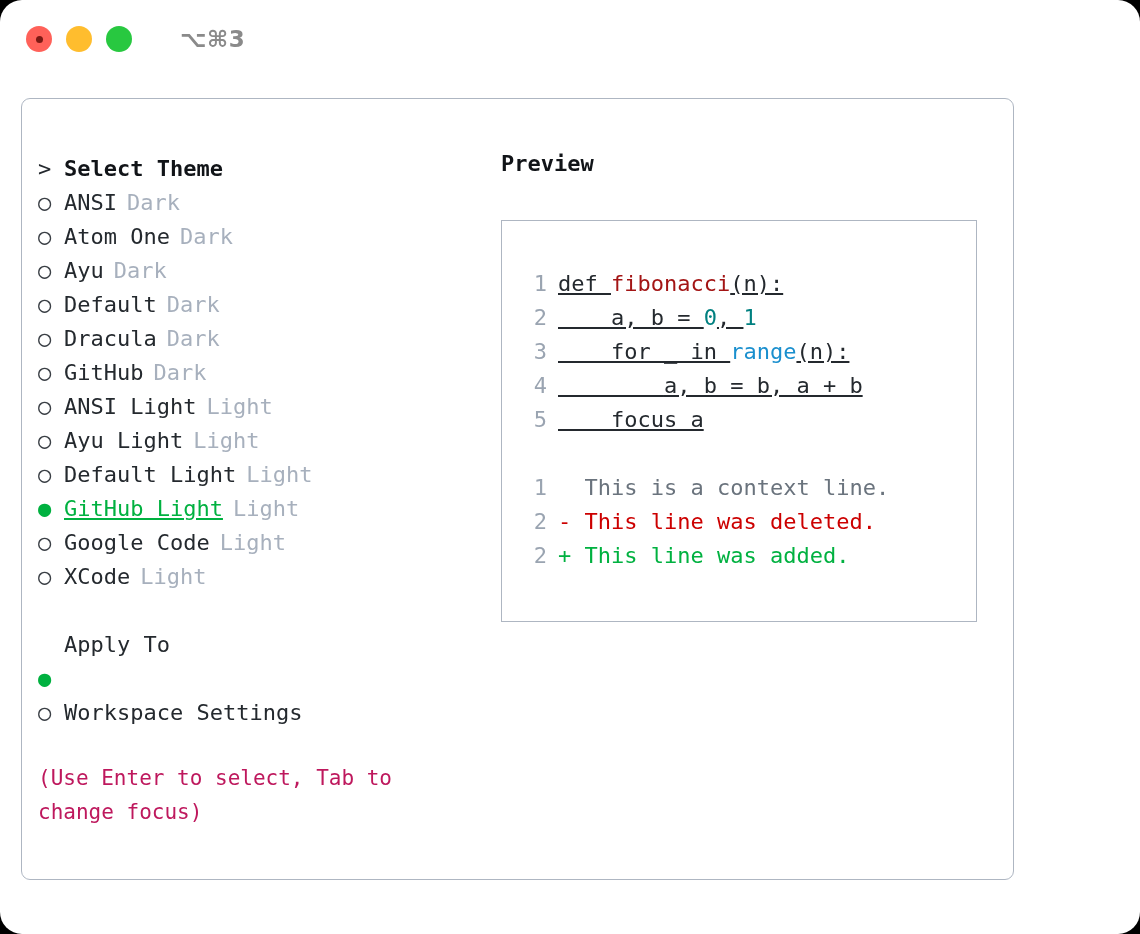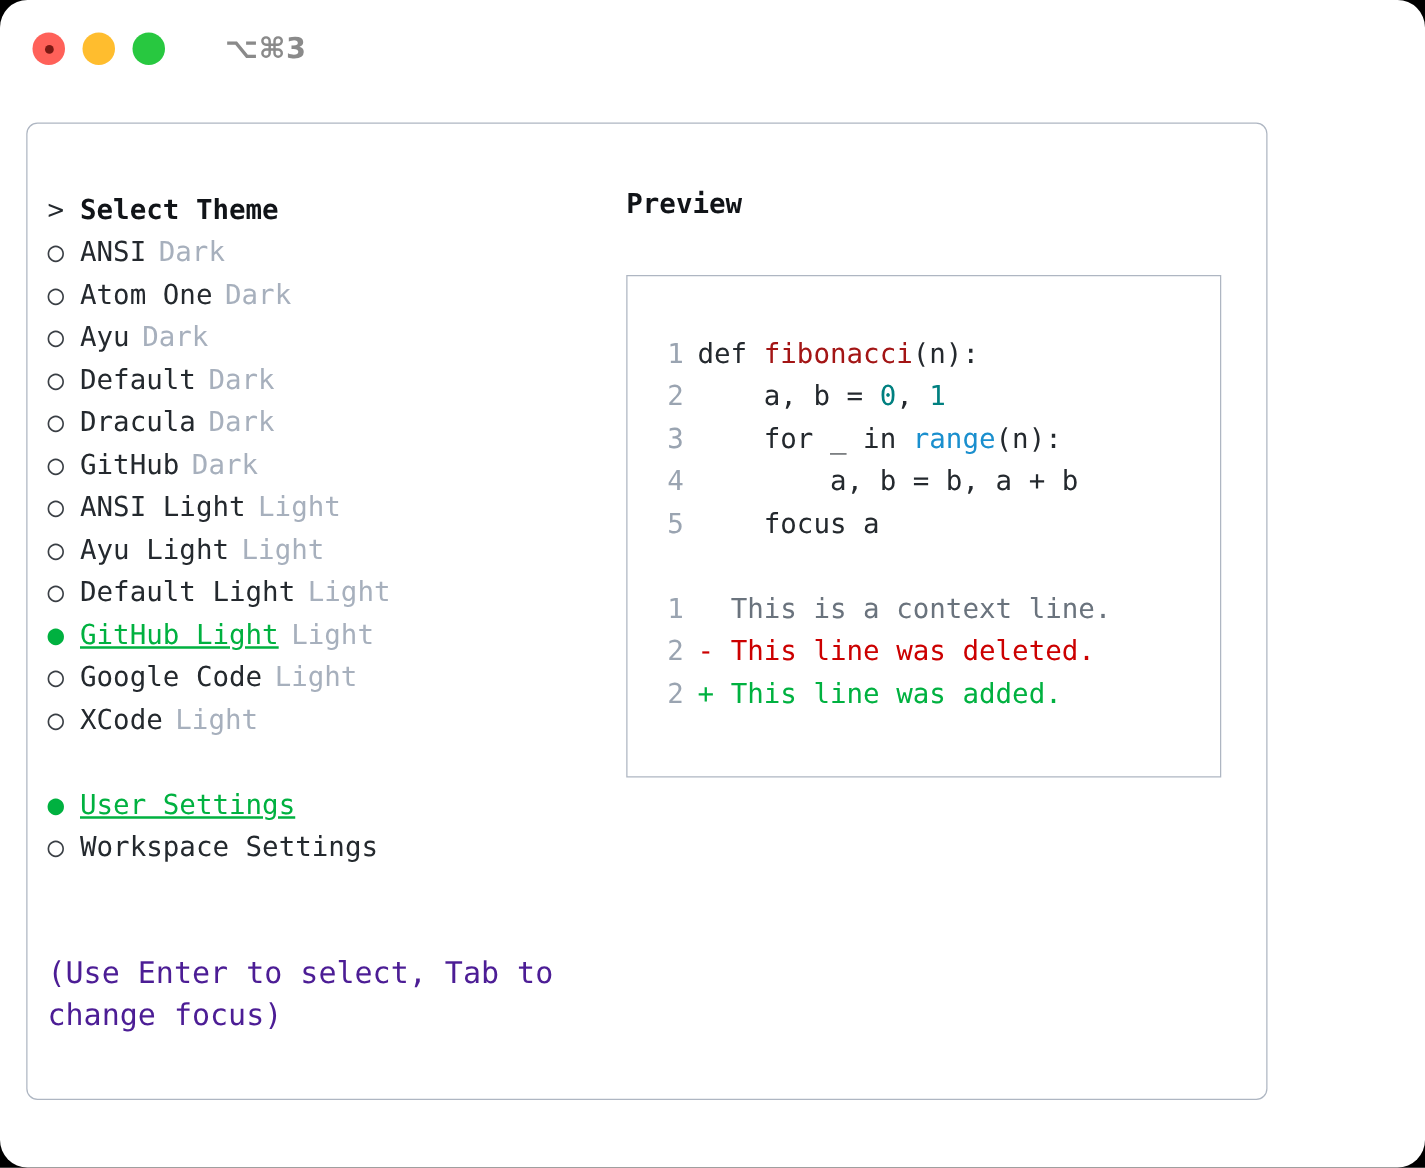--- a/index.html
+++ b/index.html
@@ -76,23 +76,23 @@
   .marker.bullet-on  { color: #00b140; }
   .marker.bullet-off { color: #3a3f45; }
   .heading { font-weight: bold; color: #111418; }
   .label-sel { color: #00b140; text-decoration: underline; }
   .variant { color: #a7b0bd; margin-left: 10px; }
 
   #help {
     position: absolute;
     left: 16px; top: 662px;
     width: 410px;
-    font-size: 24px;
+    font-size: 21px;
     line-height: 34px;
-    color: #4c1d95;
+    color: #be185d;
   }
 
   
   #right-col {
     position: absolute;
     left: 479px; top: 52px;
     width: 500px;
   }
   #preview-title {
     font-size: 22px;
@@ -114,21 +114,21 @@
     padding-left: 21px;
   }
   .ln {
     display: inline-block;
     width: 24px;
     flex: none;
     text-align: right;
     color: #9aa4b1;
     margin-right: 11px;
   }
-  .code-text { color: #24292e; }
+  .code-text { color: #24292e; text-decoration: underline; }
   .tok-fn   { color: #a31515; }
   .tok-num  { color: #008080; }
   .tok-call { color: #1a8fce; }
   .gap { height: 34px; }
   .diff-ctx { color: #6a737d; }
   .diff-del { color: #cc0000; }
   .diff-add { color: #00b140; }
 </style>
 </head>
 <body>
@@ -161,22 +161,26 @@
           <div class="row"><span class="marker bullet-off">○</span><span>ANSI Light</span><span class="variant">Light</span></div>
           <div class="row"><span class="marker bullet-off">○</span><span>Ayu Light</span><span class="variant">Light</span></div>
           <div class="row"><span class="marker bullet-off">○</span><span>Default Light</span><span class="variant">Light</span></div>
           <div class="row"><span class="marker bullet-on">●</span><span class="label-sel">GitHub Light</span><span class="variant">Light</span></div>
           <div class="row"><span class="marker bullet-off">○</span><span>Google Code</span><span class="variant">Light</span></div>
           <div class="row"><span class="marker bullet-off">○</span><span>XCode</span><span class="variant">Light</span></div>
         </div>
 
       <div class="gap"></div>
 
+      <div id="apply-header-row" class="row">
+        <span class="marker"></span>
+        <span>Apply To</span>
+      </div>
       <div id="apply-list">
-          <div class="row"><span class="marker bullet-on">●</span><span class="label-sel">User Settings</span></div>
+          <div class="row"><span class="marker bullet-on">●</span></div>
           <div class="row"><span class="marker bullet-off">○</span><span>Workspace Settings</span></div>
         </div>
     </div>
 
     <div id="help">(Use Enter to select, Tab to change focus)</div>
 
     <div id="right-col">
       <div id="preview-title">Preview</div>
       <div id="code-box">
         <div id="code-lines">

